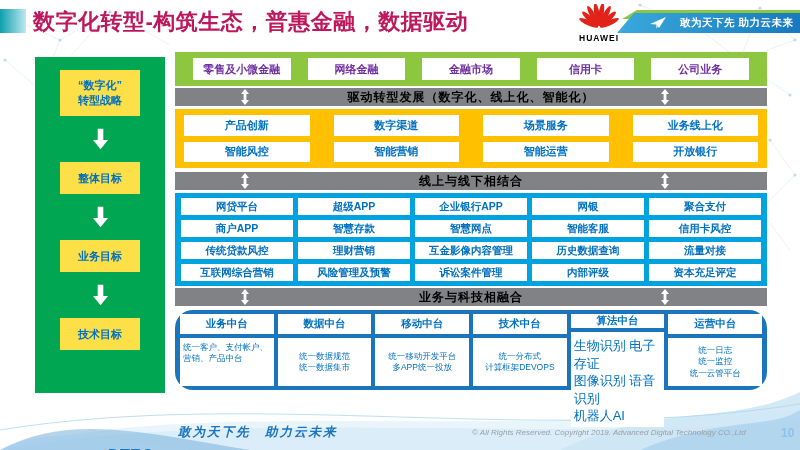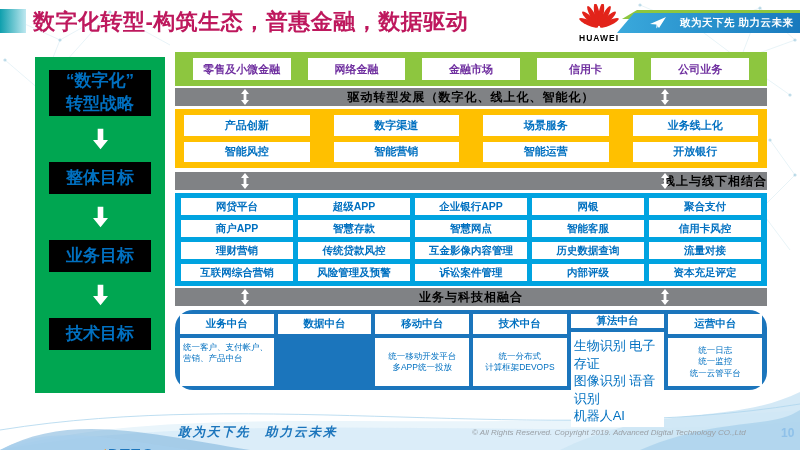--- a/index.html
+++ b/index.html
@@ -22,39 +22,39 @@
   .ribbon { position:absolute; left:617px; top:13px; width:183px; height:20px;
             background:linear-gradient(to right,#3aa9dc,#1879bd);
             clip-path:polygon(17px 0,100% 0,100% 100%,0 100%);
             display:flex; align-items:center; z-index:3; }
   .ribbon .plane { margin-left:32px; display:flex; }
   .ribbon .rb-text { margin-left:13px; color:#fff; font-size:10.5px; font-weight:bold; letter-spacing:0.5px; }
 
   
   .sidebar { position:absolute; left:35px; top:57px; width:130px; height:336px; background:#00a651;
              display:flex; flex-direction:column; align-items:center; padding:13px 14px 0; z-index:2; }
-  .side-box { width:102px; background:#000000; color:#0070c0; font-weight:bold; font-size:17px;
+  .side-box { width:80px; background:#fde047; color:#0070c0; font-weight:bold; font-size:11px;
               display:flex; align-items:center; justify-content:center; text-align:center;
               white-space:pre-line; line-height:1.35; }
   .side-box.first { height:46px; }
   .side-box.rest { height:32px; }
   .v-arrow { height:46px; display:flex; align-items:center; justify-content:center; }
 
   
   .main { position:absolute; left:175px; top:52px; width:592px; z-index:2; }
   .row-green { position:absolute; left:0; top:0; width:592px; height:34px; background:#8dc63f;
                display:flex; gap:17px; padding:6px 18px; }
   .row-green .cell { flex:1; background:#fff; color:#7030a0; font-size:11px; font-weight:600;
                      display:flex; align-items:center; justify-content:center; }
   .gbar { position:absolute; left:0; width:592px; height:18px; background:#808285; color:#000000;
           font-size:12px; font-weight:bold; letter-spacing:1px;
           display:flex; align-items:center; justify-content:center; }
   .gbar .ud { position:absolute; top:1px; }
   .gbar .ud.l { left:66px; } .gbar .ud.r { left:486px; }
-  .bar1 { top:36px; } .bar2 { top:120px;justify-content:flex-end; } .bar3 { top:236px; }
+  .bar1 { top:36px; } .bar2 { top:120px; } .bar3 { top:236px; }
   .sec-yellow { position:absolute; left:0; top:57px; width:592px; height:59px; background:#ffc000;
                 display:grid; grid-template-columns:repeat(4,1fr); grid-template-rows:1fr 1fr;
                 column-gap:24px; row-gap:6px; padding:6px 9px; }
   .sec-yellow .cell, .sec-cyan .cell { background:#fff; color:#0070c0; font-size:11px; font-weight:600;
                 display:flex; align-items:center; justify-content:center; }
   .sec-cyan { position:absolute; left:0; top:141px; width:592px; height:93px; background:#00a3e0;
               display:grid; grid-template-columns:repeat(5,1fr); grid-template-rows:repeat(4,1fr);
               gap:5px; padding:5px 6px; }
   .sec-cyan .cell { font-size:10.5px; }
   .sec-dark { position:absolute; left:0; top:258px; width:592px; height:80px; background:#1b75bc;
@@ -203,22 +203,22 @@
       <div class="cell">网贷平台</div>
       <div class="cell">超级APP</div>
       <div class="cell">企业银行APP</div>
       <div class="cell">网银</div>
       <div class="cell">聚合支付</div>
       <div class="cell">商户APP</div>
       <div class="cell">智慧存款</div>
       <div class="cell">智慧网点</div>
       <div class="cell">智能客服</div>
       <div class="cell">信用卡风控</div>
+      <div class="cell">传统贷款风控</div>
       <div class="cell">理财营销</div>
-      <div class="cell">传统贷款风控</div>
       <div class="cell">互金影像内容管理</div>
       <div class="cell">历史数据查询</div>
       <div class="cell">流量对接</div>
       <div class="cell">互联网综合营销</div>
       <div class="cell">风险管理及预警</div>
       <div class="cell">诉讼案件管理</div>
       <div class="cell">内部评级</div>
       <div class="cell">资本充足评定</div>
     </div>
 
@@ -232,20 +232,22 @@
         </svg>
     </div>
 
     <div class="sec-dark">
       <div class="platform">
         <div class="p-head">业务中台</div>
         <div class="p-desc">统一客户、支付帐户、营销、产品中台</div>
       </div>
       <div class="platform">
         <div class="p-head">数据中台</div>
+        <div class="p-desc">统一数据规范
+统一数据集市</div>
       </div>
       <div class="platform">
         <div class="p-head">移动中台</div>
         <div class="p-desc">统一移动开发平台
 多APP统一投放</div>
       </div>
       <div class="platform">
         <div class="p-head">技术中台</div>
         <div class="p-desc">统一分布式
 计算框架DEVOPS</div>

